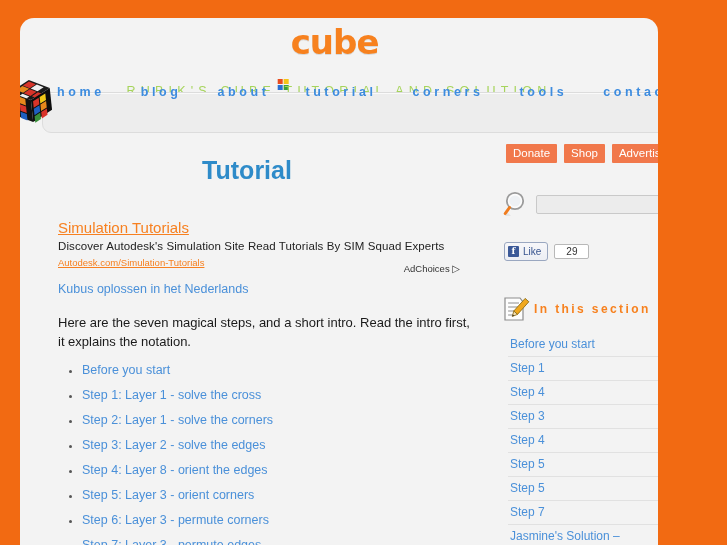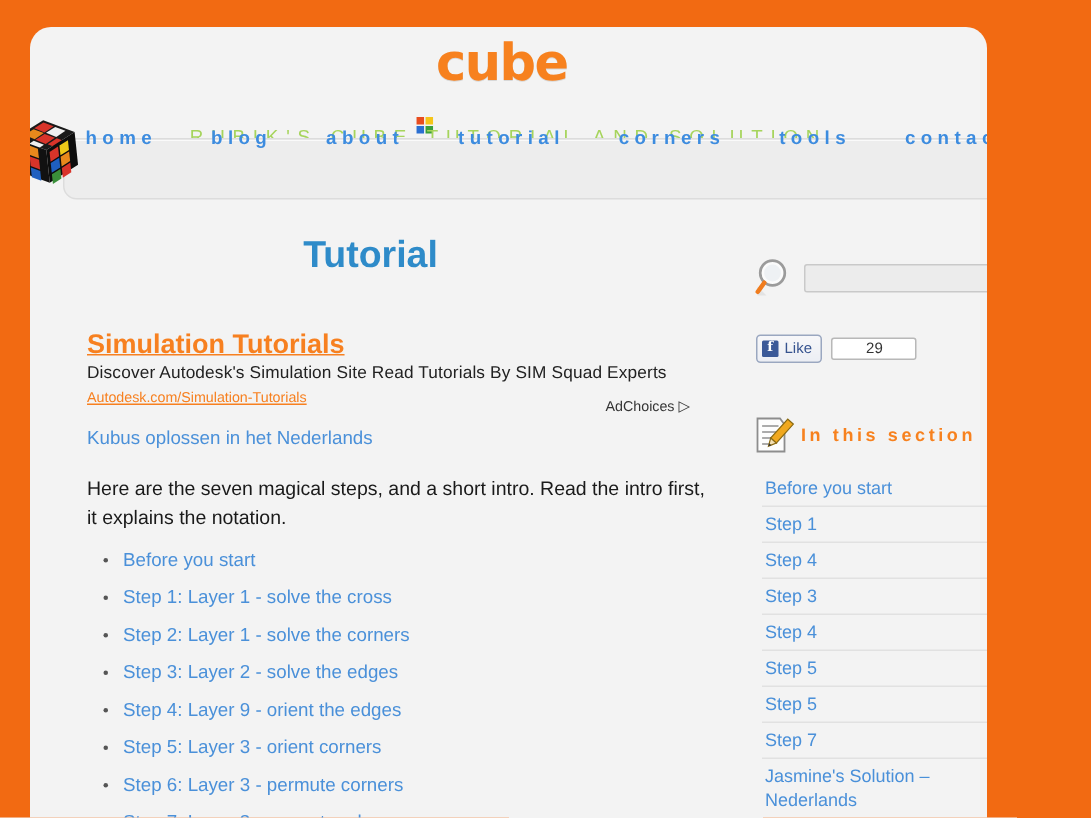--- a/index.html
+++ b/index.html
@@ -55,21 +55,21 @@
   
   .columns{position:absolute;left:0;top:112px;right:0;bottom:0;}
   .main-col{position:absolute;left:22px;top:0;width:450px;}
   .side-col{position:absolute;left:478px;top:14px;width:192px;}
   .page-title{
     text-align:center;color:#2e8bc9;font-size:25px;font-weight:bold;
     margin:26px 0 0 0;padding-right:40px;
   }
   
   .ad{position:relative;margin:34px 0 0 16px;width:420px;}
-  .ad-title{color:#f78020;font-size:18px;font-weight:bold;text-decoration:underline;}
+  .ad-title{color:#f78020;font-size:15px;font-weight:normal;text-decoration:underline;}
   .ad-desc{color:#222;font-size:11.5px;margin-top:3px;letter-spacing:.1px;}
   .ad-url{color:#f78020;font-size:9.5px;text-decoration:underline;margin-top:2px;}
   .adchoices{
     position:absolute;right:18px;bottom:-4px;color:#333;font-size:9.5px;
   }
   .adchoices .tri{font-size:10px;}
   .nl-link{
     display:block;margin:12px 0 0 16px;color:#4a90d9;font-size:12.5px;text-decoration:none;
   }
   .intro{
@@ -100,21 +100,21 @@
     padding:1px 6px 1px 3px;height:15px;
   }
   .fb-f{
     width:11px;height:11px;background:#3b5998;color:#fff;
     font-family:"DejaVu Serif",serif;font-size:9px;font-weight:bold;
     line-height:11px;text-align:center;border-radius:1px;
   }
   .fb-label{color:#36538f;font-size:10px;font-weight:normal;}
   .fb-count{
     margin-left:6px;border:1px solid #b8b8b8;background:#fff;
-    color:#333;font-size:10px;padding:1px 22px;border-radius:2px;
+    color:#333;font-size:10px;padding:1px 11px;border-radius:2px;
   }
   .section-head{
     display:flex;align-items:center;margin:34px 0 0 4px;
   }
   .note-ico{width:28px;height:28px;position:relative;flex:none;}
   .section-title{
     color:#f7811e;font-size:12px;font-weight:bold;letter-spacing:2.4px;
     margin-left:4px;
   }
   .sec-list{margin:10px 0 0 10px;width:172px;}
@@ -229,30 +229,35 @@
 
       <a href="#" class="nl-link">Kubus oplossen in het Nederlands</a>
 
       <p class="intro">Here are the seven magical steps, and a short intro. Read the intro first, it explains the notation.</p>
 
       <ul class="steps">
         <li><a href="#">Before you start</a></li>
         <li><a href="#">Step 1: Layer 1 - solve the cross</a></li>
         <li><a href="#">Step 2: Layer 1 - solve the corners</a></li>
         <li><a href="#">Step 3: Layer 2 - solve the edges</a></li>
-        <li><a href="#">Step 4: Layer 9 - orient the edges</a></li>
+        <li><a href="#">Step 4: Layer 8 - orient the edges</a></li>
         <li><a href="#">Step 5: Layer 3 - orient corners</a></li>
         <li><a href="#">Step 6: Layer 3 - permute corners</a></li>
         <li><a href="#">Step 7: Layer 3 - permute edges</a></li>
       </ul>
 
     </div>
 
     <div class="side-col">
 
+      <div class="btnrow">
+        <button class="btn">Donate</button>
+        <button class="btn">Shop</button>
+        <button class="btn">Advertise</button>
+      </div>
 
       <div class="searchrow">
         <span class="search-ico">
           <svg viewBox="0 0 28 28" width="28" height="28">
             <path d="M3 20 L3 26 L9 26 Z" fill="#e3e3e3"></path>
             <circle cx="13" cy="11" r="8.2" fill="#fbfbfb" stroke="#9b9b9b" stroke-width="1.8"></circle>
             <circle cx="13" cy="11" r="5.6" fill="#eef1f4"></circle>
             <line x1="7.5" y1="17.5" x2="3.2" y2="23.5" stroke="#f07c1e" stroke-width="3" stroke-linecap="round"></line>
           </svg>
         </span>

